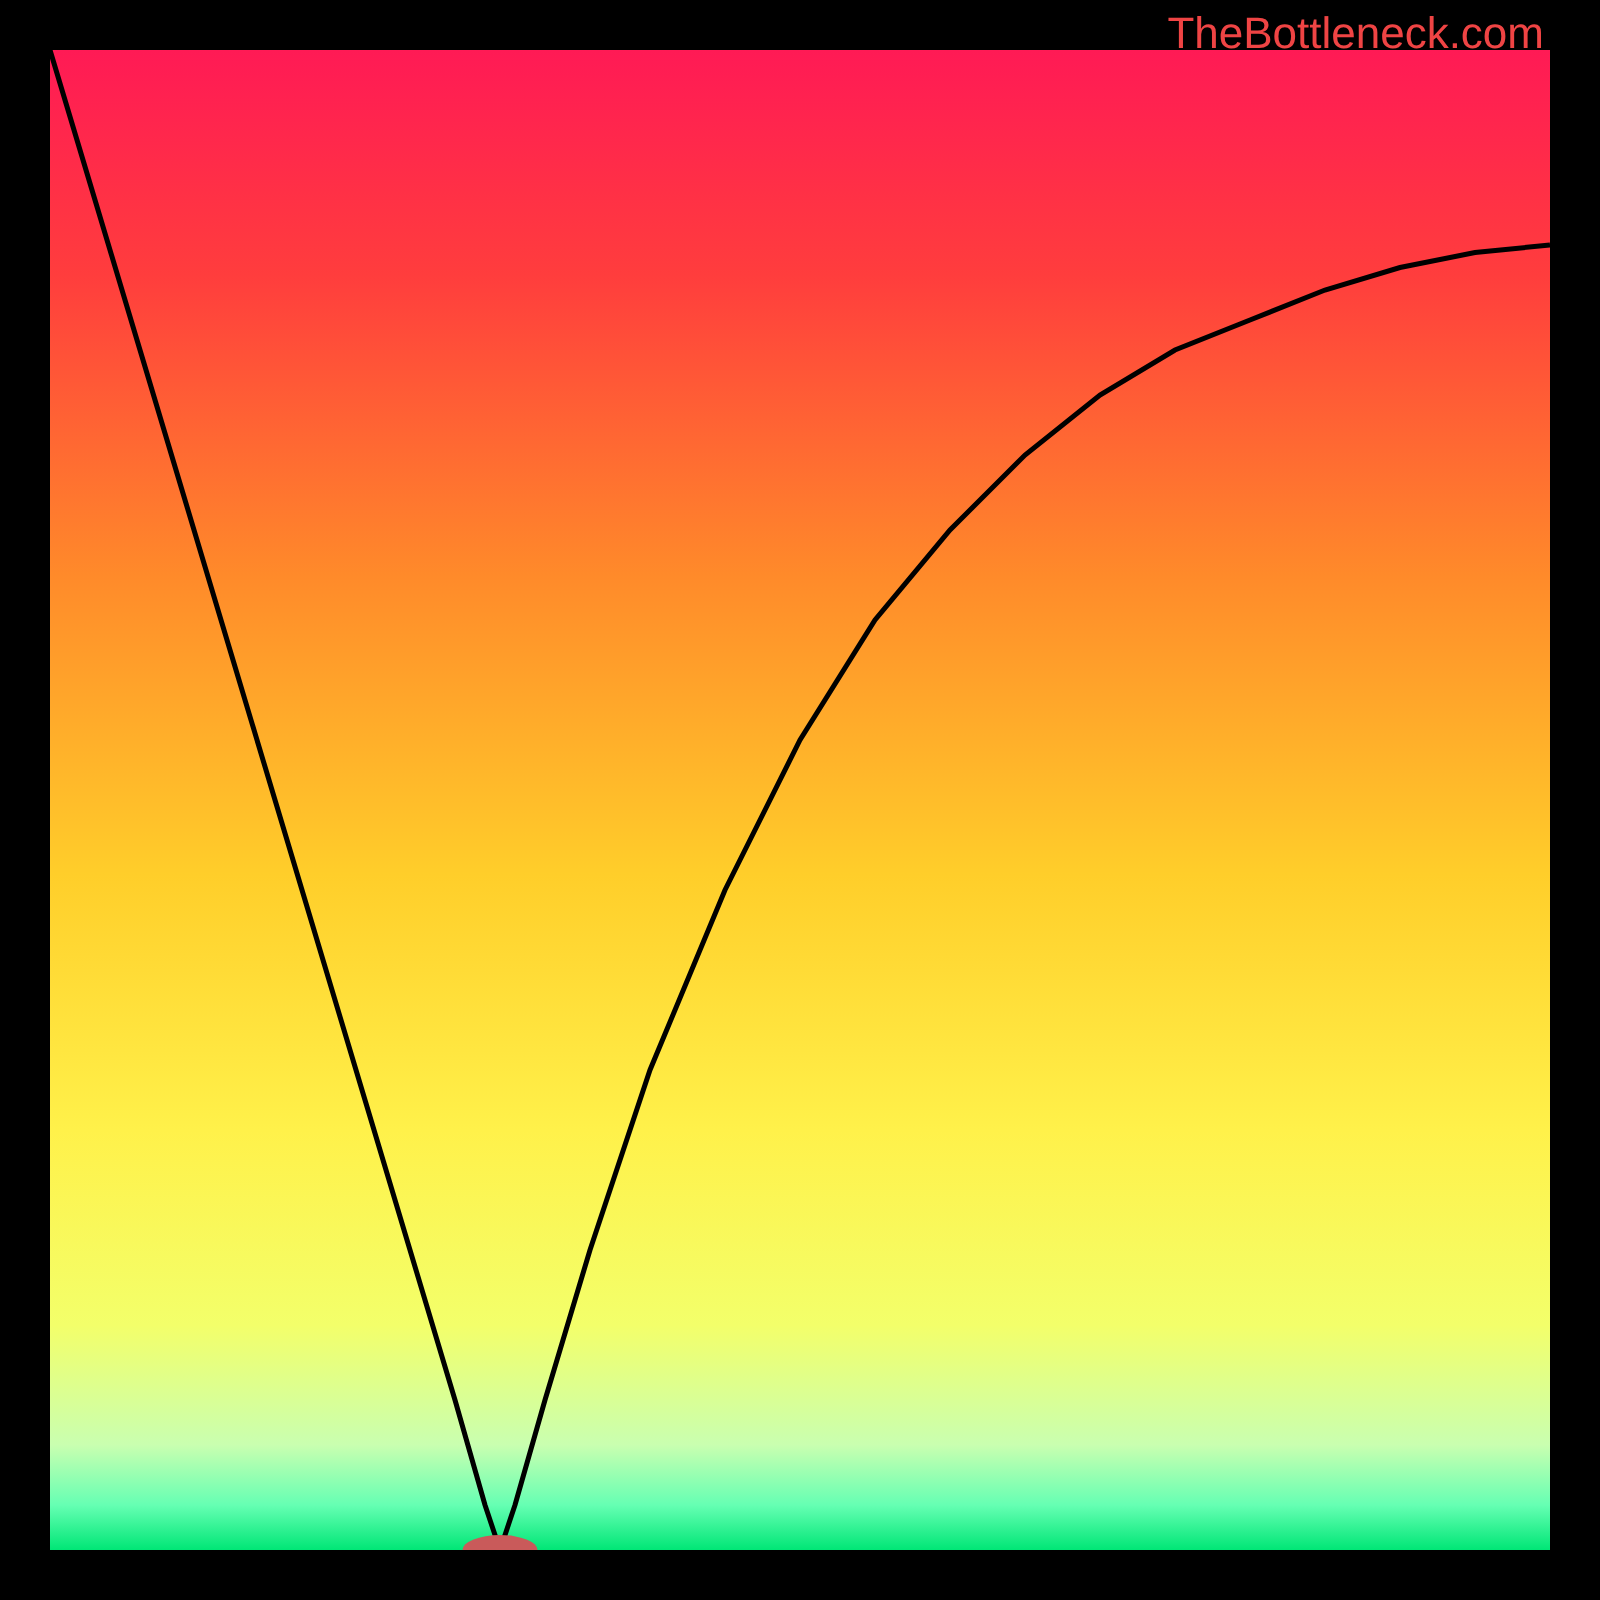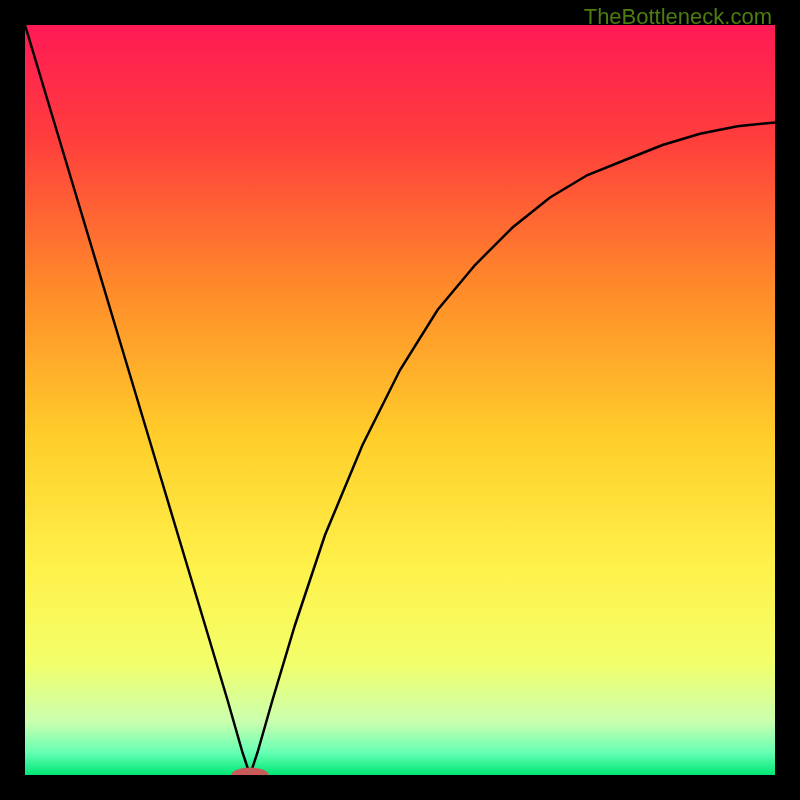--- a/index.html
+++ b/index.html
@@ -8,21 +8,21 @@
     width: 800px;
     height: 800px;
     background: #000;
     position: relative;
     font-family: Arial, sans-serif;
   }
   .watermark {
     position: absolute;
     top: 4px;
     right: 28px;
-    color: #4d7c0f;
+    color: #ef4444;
     font-size: 22px;
     font-weight: 500;
     z-index: 10;
   }
   .plot-container {
     position: absolute;
     
     top: 25px;
     left: 25px;
     width: 750px;

